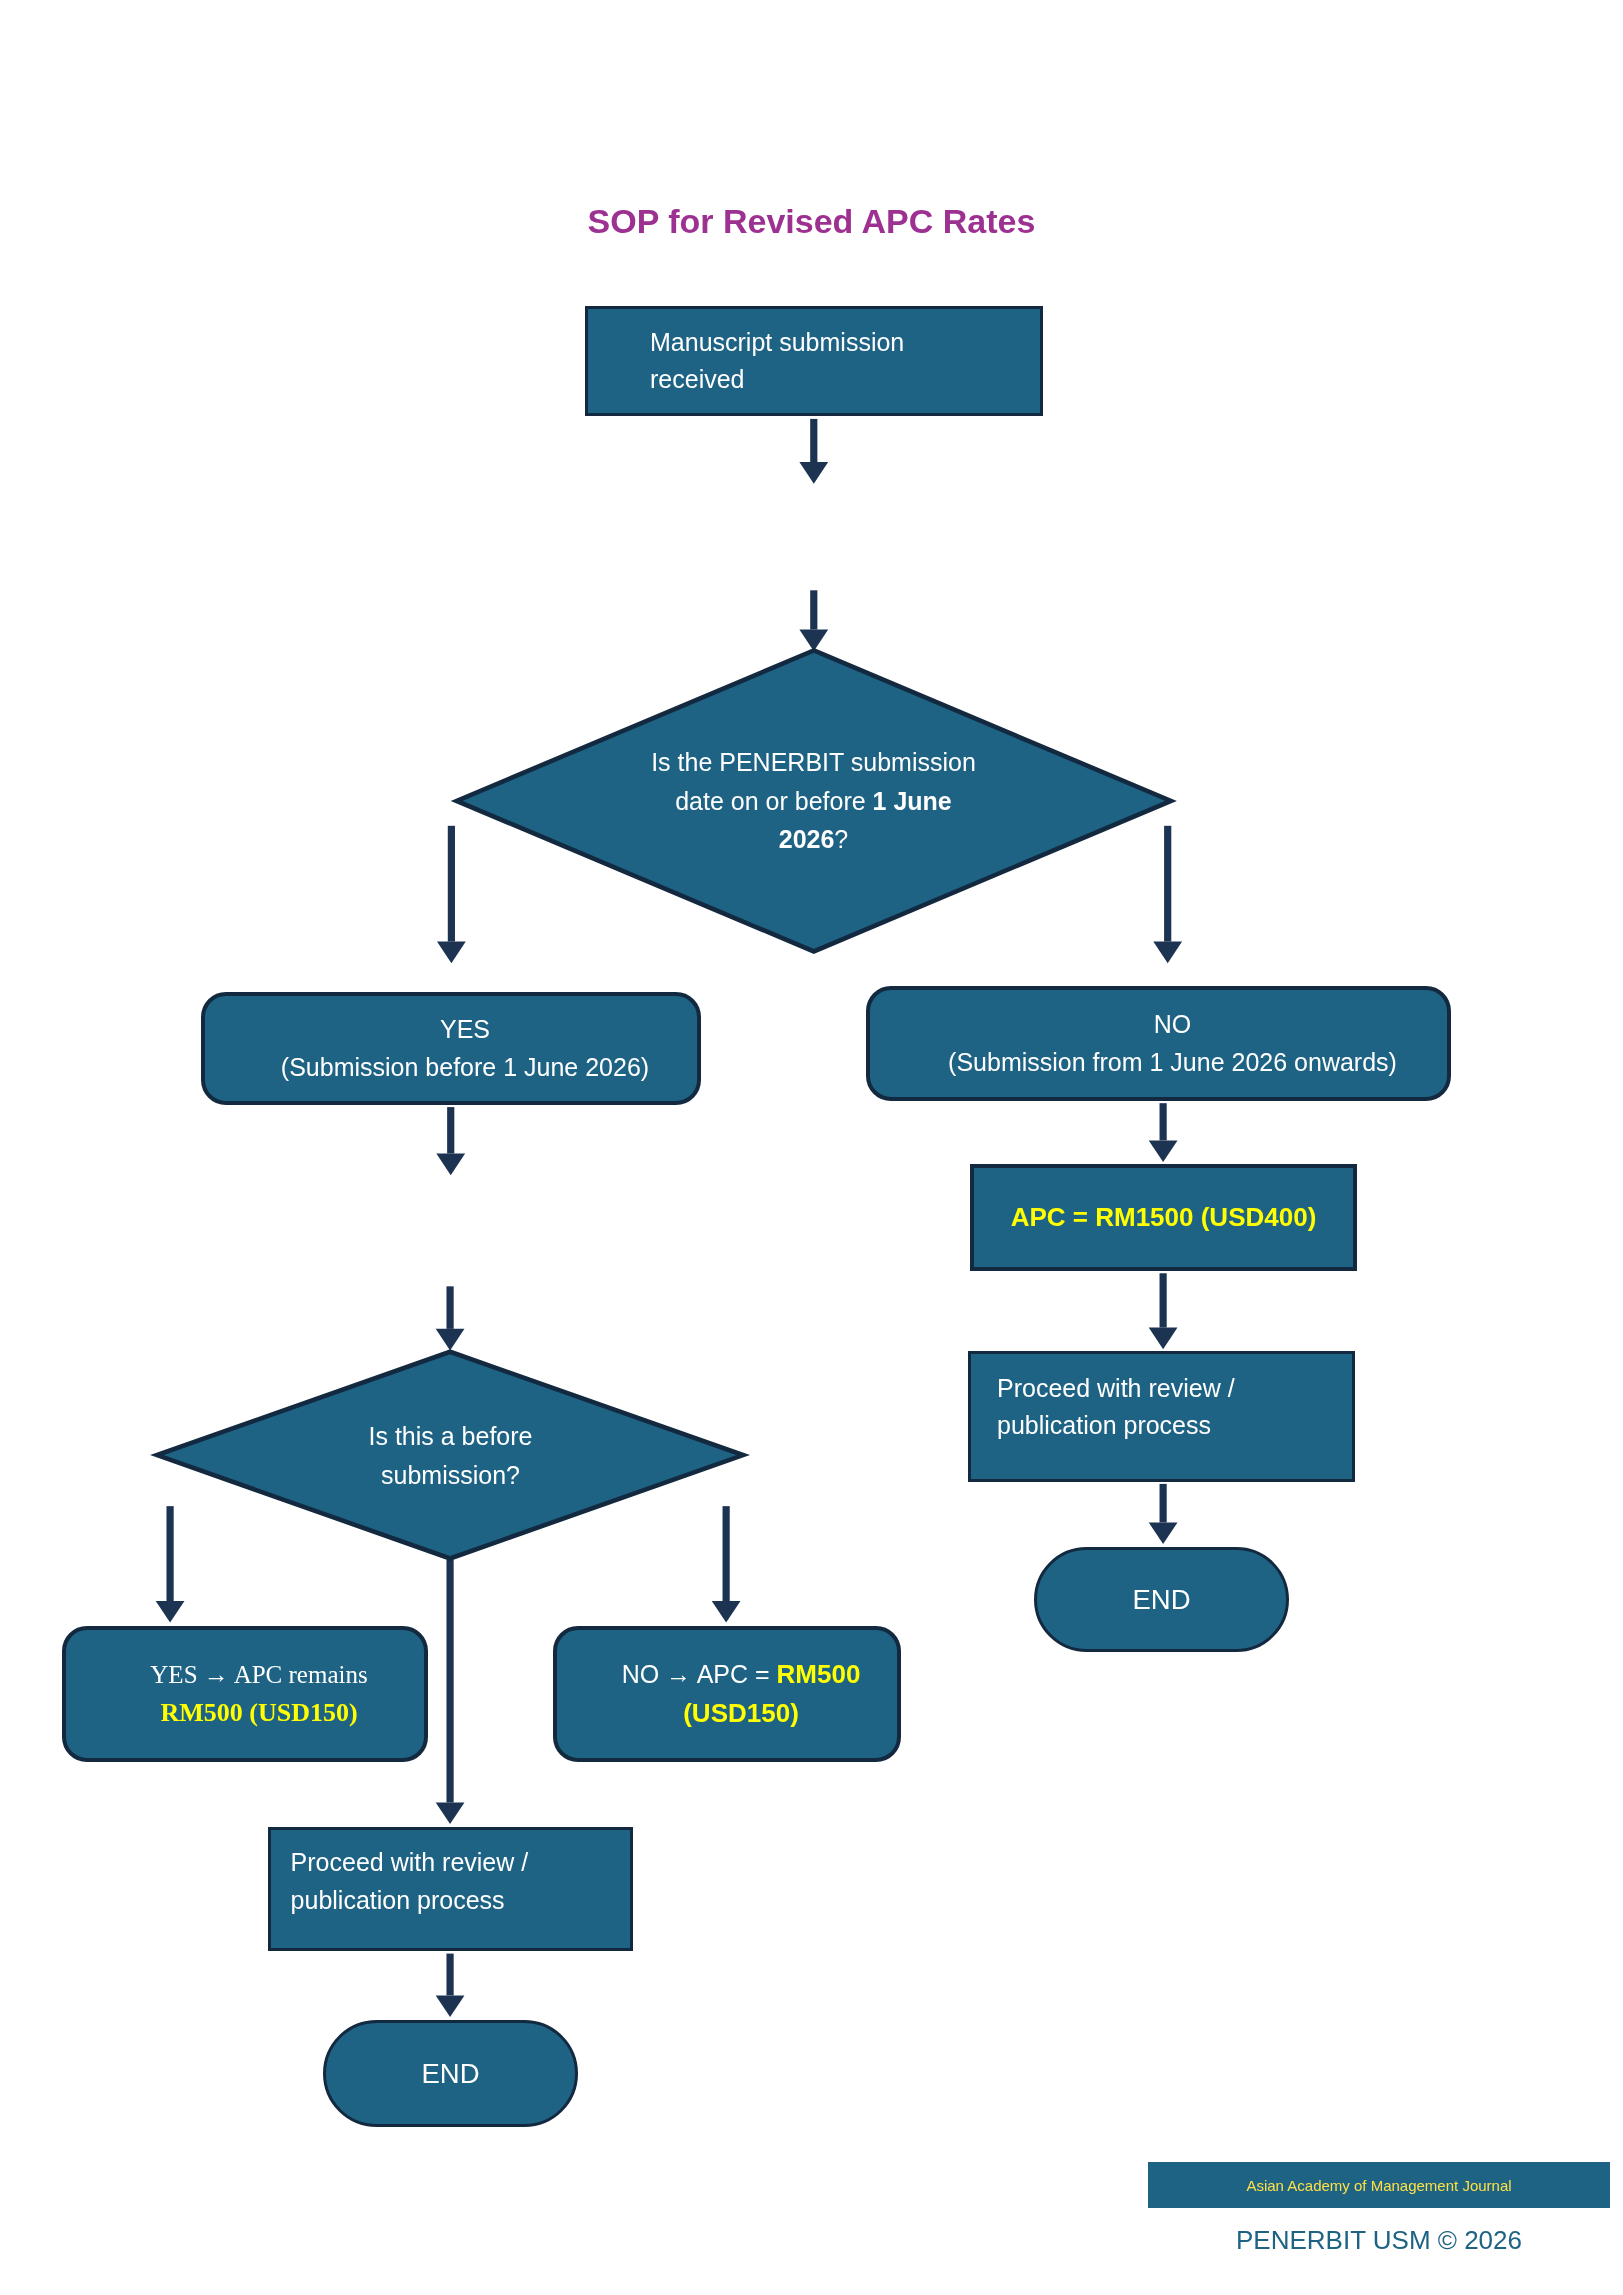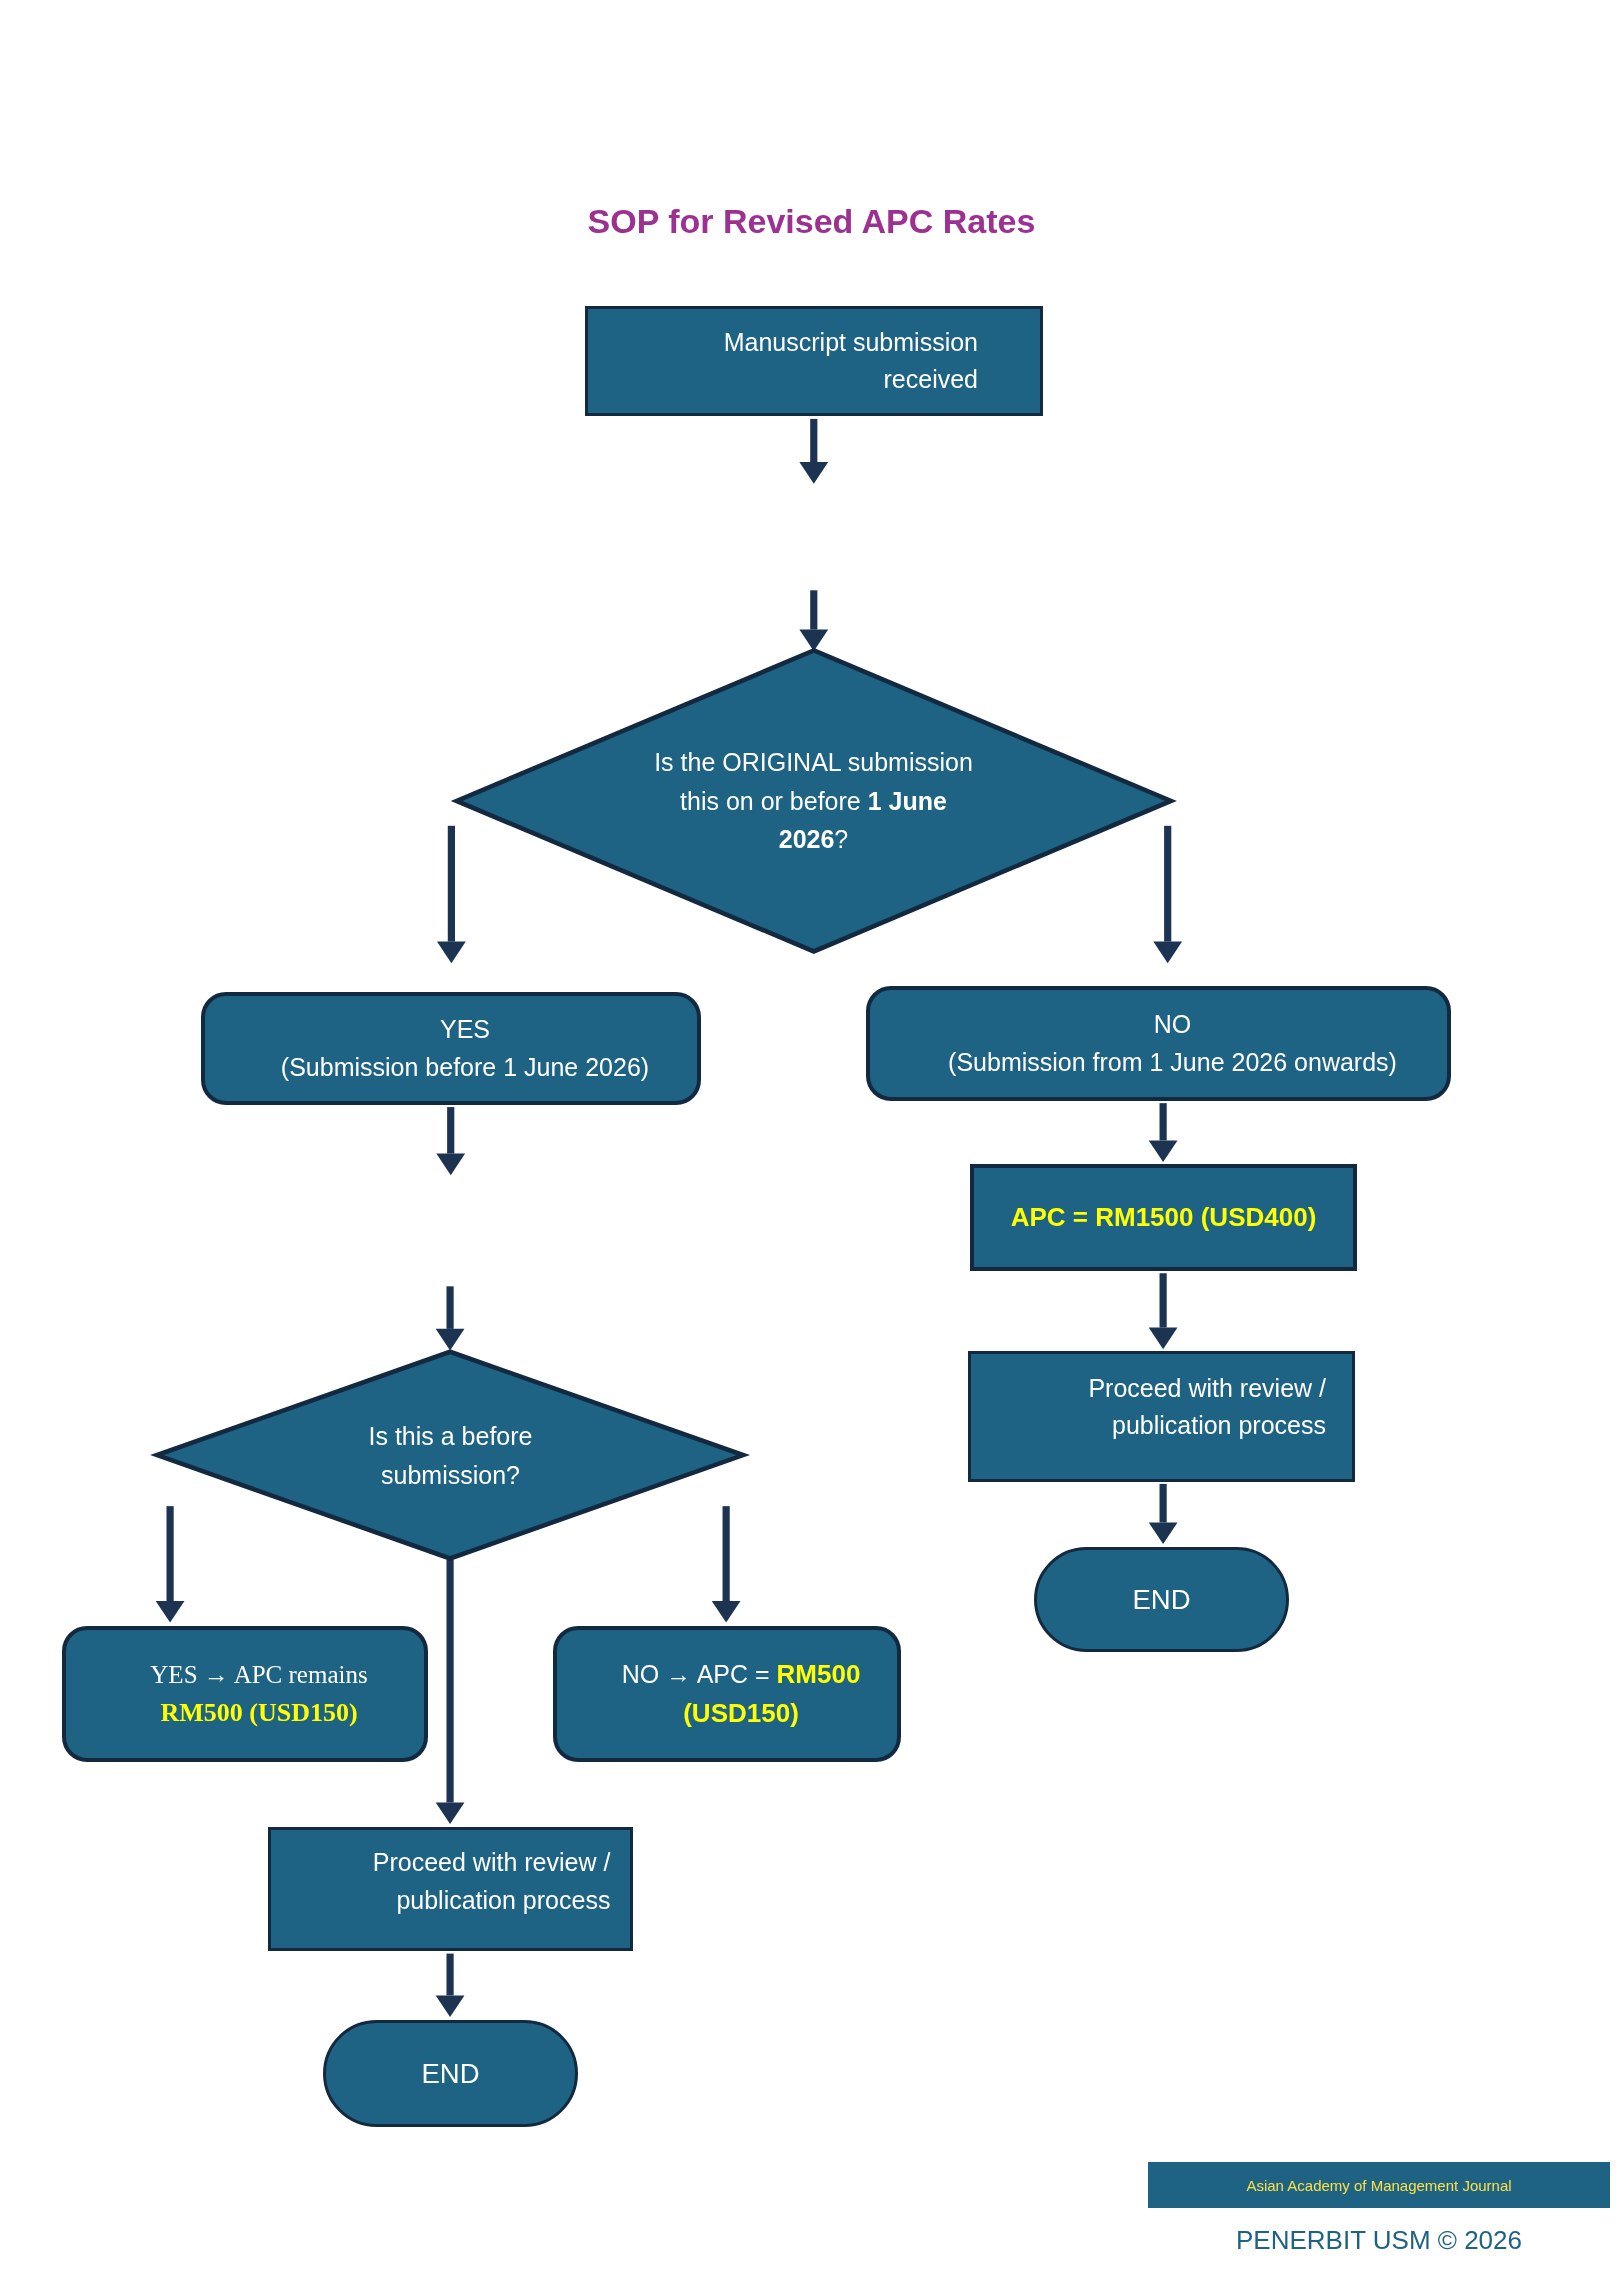--- a/index.html
+++ b/index.html
@@ -32,21 +32,21 @@
   .node {
     position: absolute;
     box-sizing: border-box;
     background: var(--fill);
     border: 3.9px solid var(--border);
     color: #ffffff;
     display: flex;
     flex-direction: column;
     align-items: center;
     justify-content: center;
-    text-align: right;
+    text-align: left;
     font-size: 25px;
     line-height: 1.5;
   }
   .round { border-radius: 25px; border-width: 4.6px; padding-left: 28px; }
   .stadium { border-radius: 62px; }
   .dtext {
     position: absolute;
     display: flex;
     align-items: center;
     justify-content: center;
@@ -142,21 +142,21 @@
     <polygon class="diamond" points="688,2054 1136,2212 688,2370 240,2212"></polygon>
   </svg>
 
   <div class="node" style="left:585px; top:298px; width:458px; height:110px; padding:0 62px;">
     <span>Manuscript submission received</span>
   </div>
 
 
   <div class="dtext" style="left:650px; top:674px; width:327px; height:238px;">
     <div class="inner">
-      <span>Is the ORIGINAL submission this on or before </span><b>1 June 2026</b><span>?</span>
+      <span>Is the PENERBIT submission date on or before </span><b>1 June 2026</b><span>?</span>
     </div>
   </div>
 
   <div class="node round" style="left:201px; top:984px; width:500px; height:113px;">
     <div>YES</div>
     <div>(Submission before 1 June 2026)</div>
   </div>
 
   <div class="node round" style="left:866px; top:978px; width:585px; height:115px;">
     <div>NO</div>

